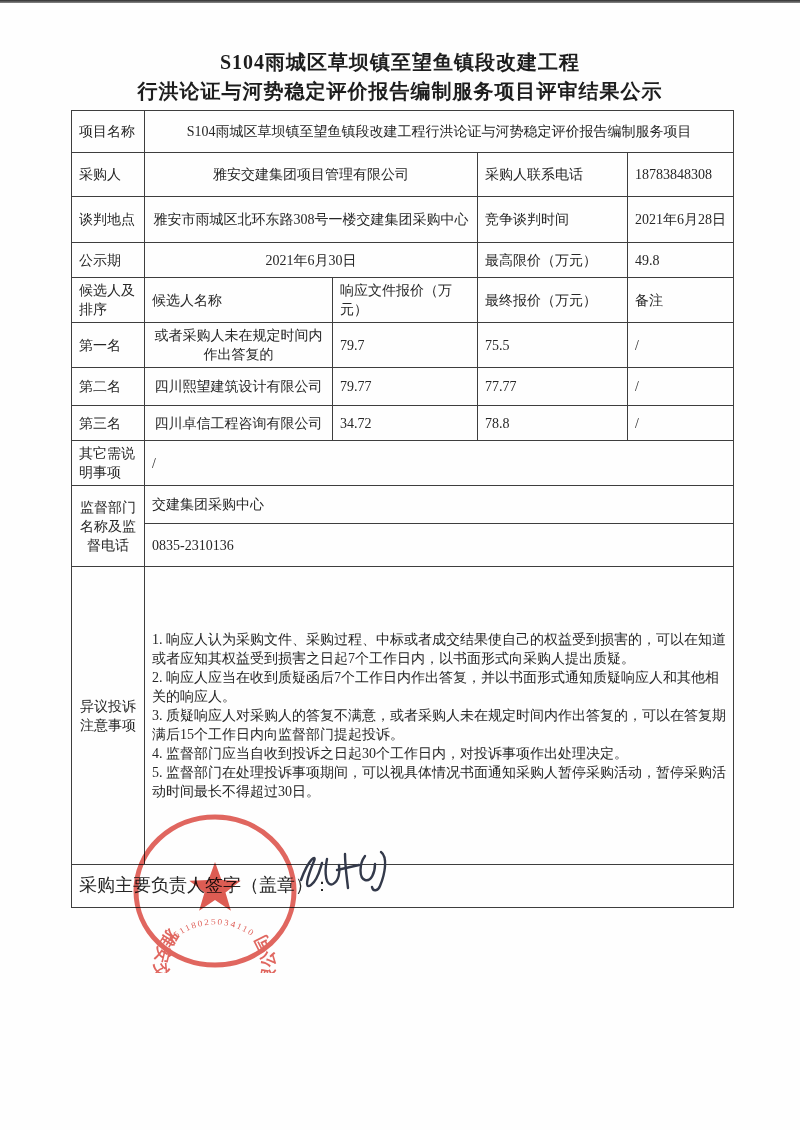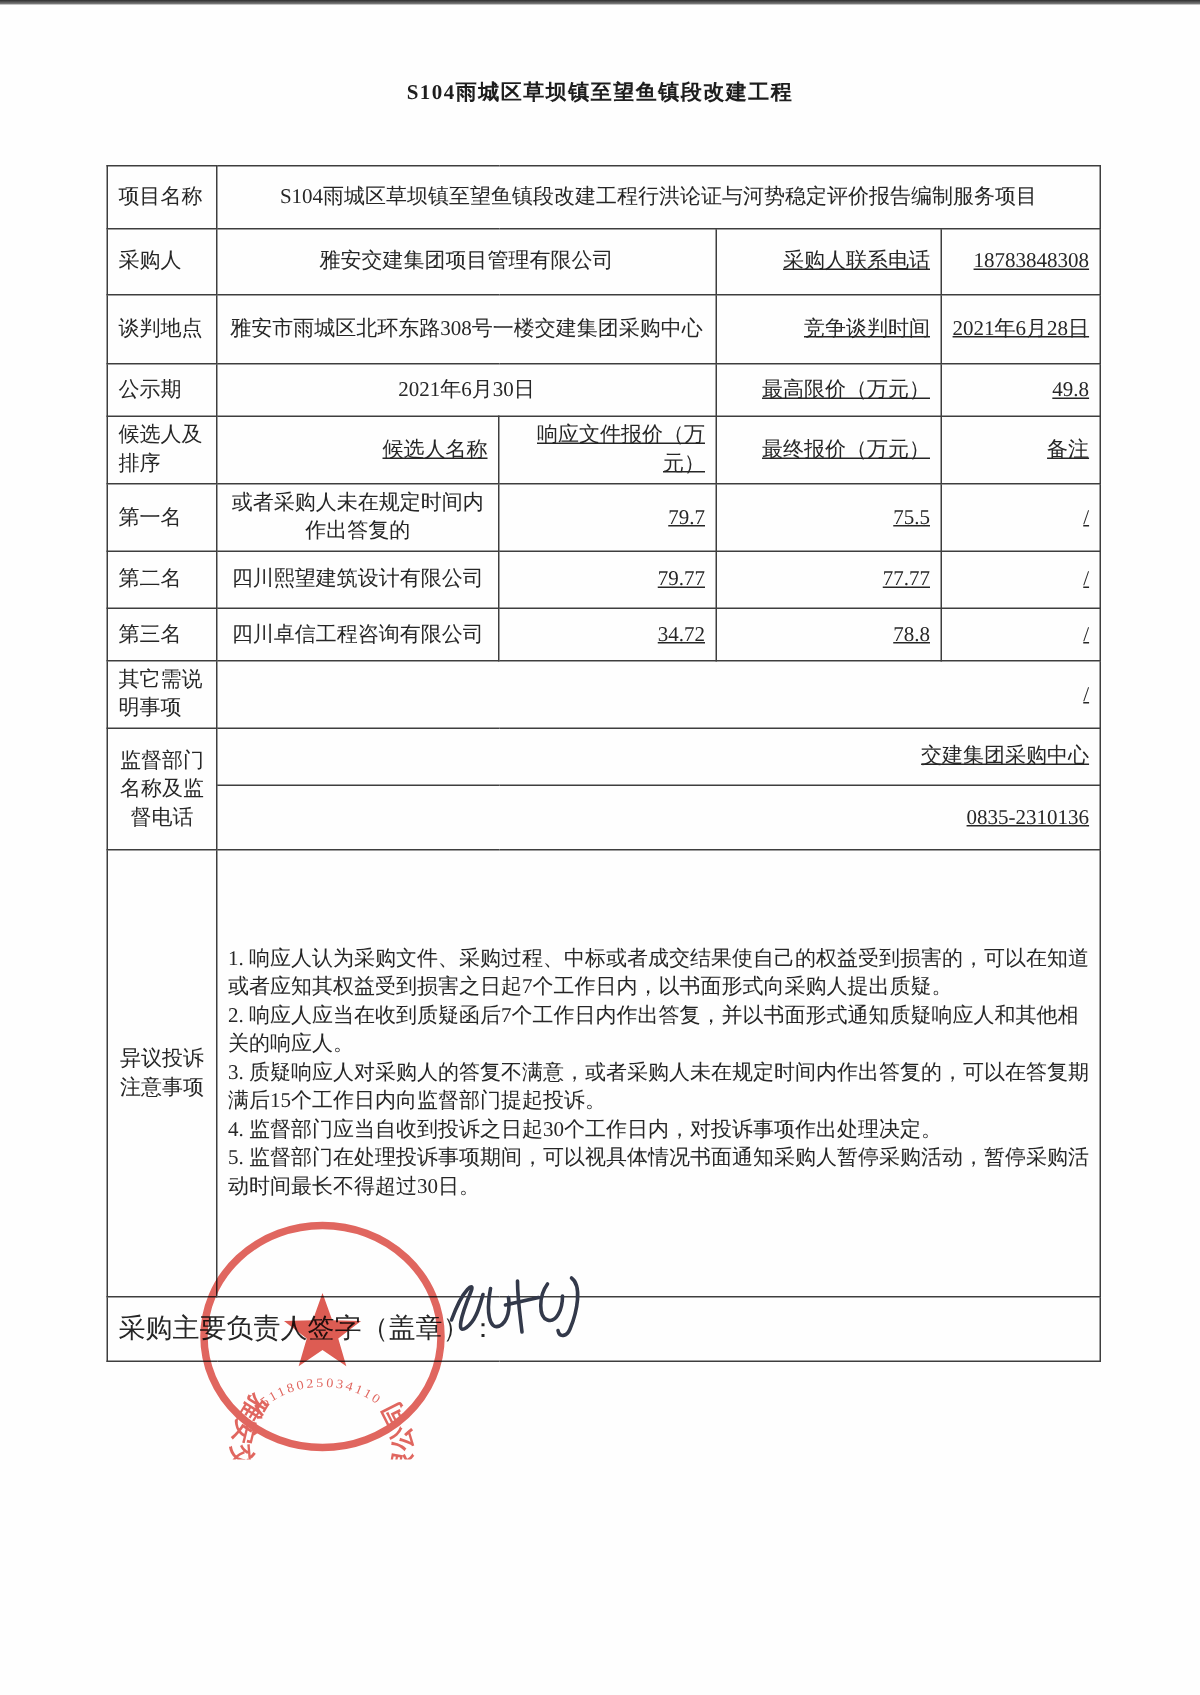--- a/index.html
+++ b/index.html
@@ -10,35 +10,35 @@
     font-family:"Liberation Serif", serif;
     color:#262626;
     overflow:hidden;
   }
   .scan-top-edge{
     position:absolute;top:0;left:0;width:800px;height:3px;
     background:linear-gradient(to bottom,#2e2e2e,#8a8a8a);
   }
   .doc-title{
     position:absolute;top:48px;left:0;width:800px;
-    text-align:center;font-weight:bold;font-size:14px;line-height:29px;
+    text-align:center;font-weight:bold;font-size:20px;line-height:29px;
     letter-spacing:1px;color:#1d1d1d;
   }
   table.main{
     position:absolute;left:71px;top:110px;width:662px;
     border-collapse:collapse;table-layout:fixed;padding-left:32px;
   }
   table.main td{
     border:1.5px solid #3e3e3e;
     font-size:14px;line-height:19px;
     padding:3px 7px;vertical-align:middle;
     word-break:break-all;
   }
   td.lbl{text-align:left;padding-left:6px;padding-right:4px;}
-  td.ctr{text-align:right;text-decoration:underline;}
+  td.ctr{text-align:left;}
   td.val{text-align:center;}
   td.notice-cell{padding:10px 12px;line-height:23px;font-size:14.5px;vertical-align:middle;}
   .notice-item{margin:0;}
   .sig-cell{position:relative;}
   .sig-label{font-size:18px;}
   .seal{
     position:absolute;left:130px;top:813px;width:170px;height:160px;
     mix-blend-mode:multiply;opacity:.88;pointer-events:none;
   }
   .signature{
@@ -46,20 +46,21 @@
     pointer-events:none;
   }
 </style>
 </head>
 <body>
 
 <div class="scan-top-edge"></div>
 
 <div class="doc-title">
   <div>S104雨城区草坝镇至望鱼镇段改建工程</div>
+  <div>行洪论证与河势稳定评价报告编制服务项目评审结果公示</div>
 </div>
 
 <table class="main">
   <colgroup>
     <col style="width:73px">
       <col style="width:188px">
       <col style="width:145px">
     <col style="width:150px">
       <col style="width:106px">
   </colgroup>

